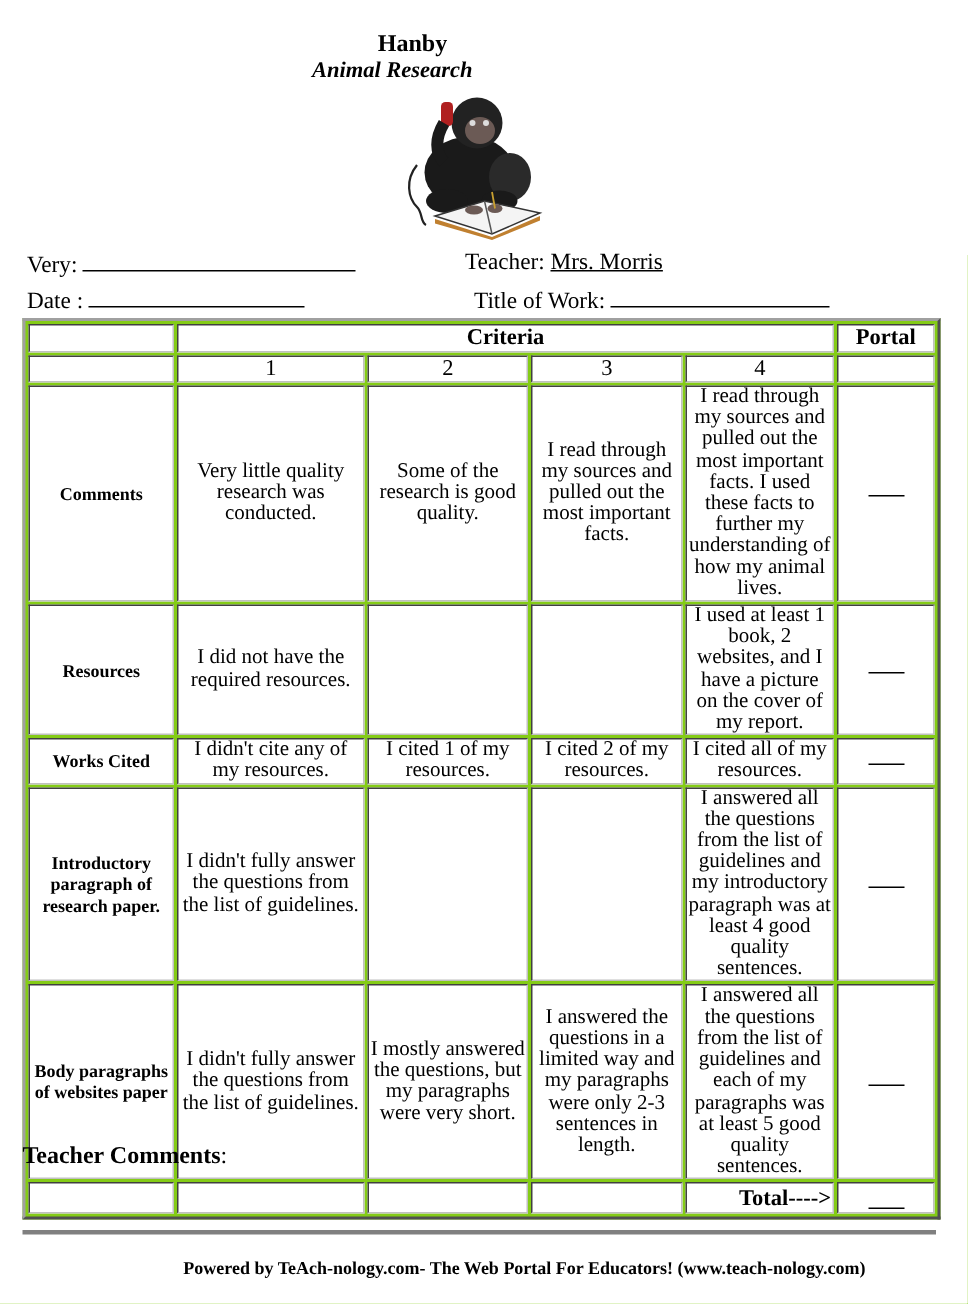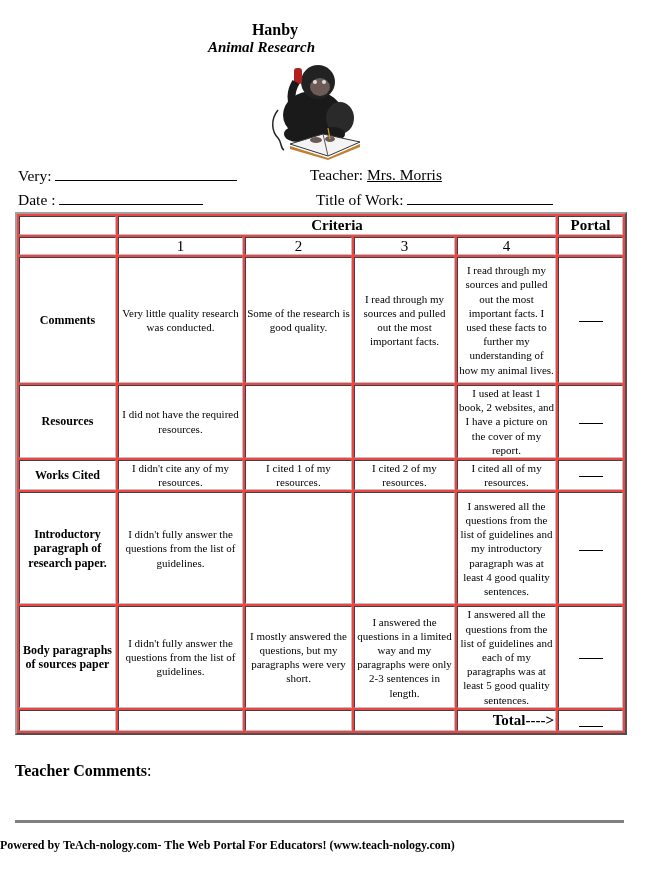--- a/index.html
+++ b/index.html
@@ -21,45 +21,45 @@
   .field {
     position: absolute; font-size: 15.5px; line-height: 18px; white-space: nowrap;
   }
   .field .blank { display: inline-block; border-bottom: 1px solid #000; height: 14px; vertical-align: baseline; }
   .field .underlined { text-decoration: underline; }
 
   table.rubric {
     position: absolute; left: 15px; top: 212px; width: 609px; height: 518px;
     border-collapse: separate; border-spacing: 2px;
     border: 2px solid; border-color: #a0a0a0 #505050 #505050 #a0a0a0;
-    background: #ef4444;
+    background: #84cc16;
     table-layout: fixed;
   }
   table.rubric td {
     background: #fff;
     border: 1px solid; border-color: #404040 #c0c0c0 #c0c0c0 #404040;
     text-align: center; vertical-align: middle;
-    font-size: 11px; line-height: 14.2px; padding: 0 1px;
+    font-size: 14px; line-height: 14.2px; padding: 0 1px;
   }
   table.rubric td.hdr { font-weight: bold; font-size: 15px; line-height: 17px; }
   table.rubric td.num { font-size: 15px; line-height: 16px; }
   table.rubric td.rowlabel { font-weight: bold; font-size: 12px; }
   table.rubric td.points { font-size: 12px; }
   .pline { display: inline-block; width: 24px; border-bottom: 1px solid #000; height: 1px; vertical-align: middle; }
   table.rubric td.total { text-align: right; font-weight: bold; font-size: 15px; }
 
   .comments {
     position: absolute; left: 15px; top: 761px; font-size: 16px; line-height: 20px;
   }
   .comments b { font-weight: bold; }
   .hr {
     position: absolute; left: 15px; top: 820px; width: 609px; height: 3px; background: #808080;
   }
   .footer {
-    position: absolute; left: 0; width: 577px; top: 837px; text-align: left;
+    position: absolute; left: 0; width: 577px; top: 837px; text-align: right;
     font-weight: bold; font-size: 12px; line-height: 16px;
   }
 </style>
 </head>
 <body>
 
 <div class="title">Hanby</div>
 <div class="subtitle">Animal Research</div>
 
 <svg class="monkey" viewBox="0 0 100 100">
@@ -161,21 +161,21 @@
   <tr style="height:112px">
     <td class="rowlabel">Introductory paragraph of research paper.</td>
     <td>I didn't fully answer the questions from the list of guidelines.</td>
     <td></td>
     <td></td>
     <td>I answered all the questions from the list of guidelines and my introductory paragraph was at least 4 good quality sentences.</td>
     <td class="points"><span class="pline"></span></td>
   </tr>
 
   <tr style="height:98px">
-    <td class="rowlabel">Body paragraphs of sources paper</td>
+    <td class="rowlabel">Body paragraphs of websites paper</td>
     <td>I didn't fully answer the questions from the list of guidelines.</td>
     <td>I mostly answered the questions, but my paragraphs were very short.</td>
     <td>I answered the questions in a limited way and my paragraphs were only 2-3 sentences in length.</td>
     <td>I answered all the questions from the list of guidelines and each of my paragraphs was at least 5 good quality sentences.</td>
     <td class="points"><span class="pline"></span></td>
   </tr>
 
   <tr style="height:21px">
     <td></td>
     <td></td>

